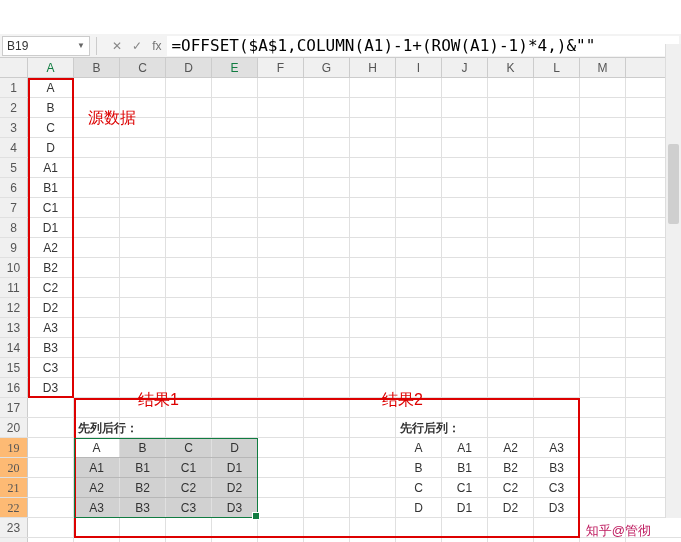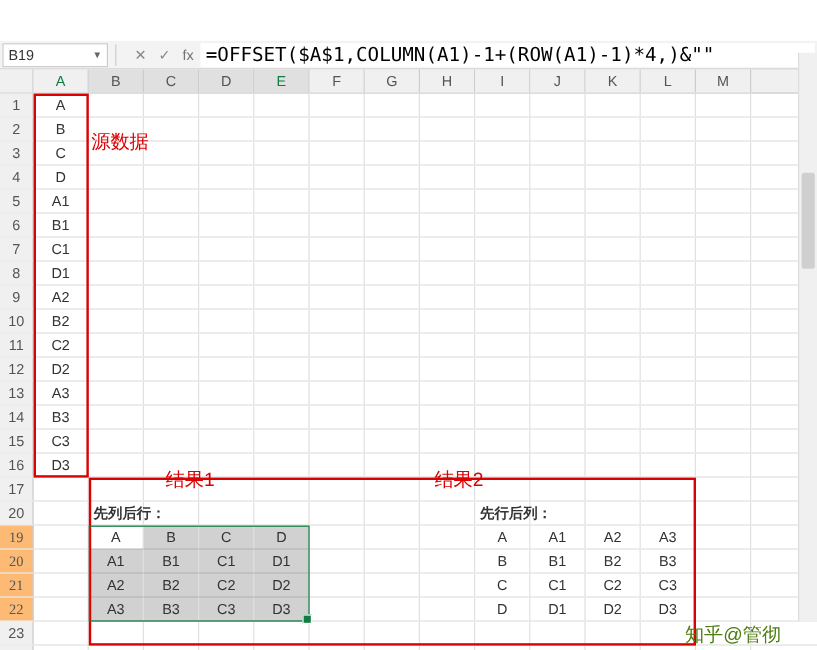--- a/index.html
+++ b/index.html
@@ -155,22 +155,22 @@
     position: absolute;
     left: 2px; right: 2px;
     top: 100px; height: 80px;
     background: #cfcfcf;
     border-radius: 2px;
   }
   .watermark {
     position: absolute;
     right: 30px;
     bottom: 18px;
-    color: #4d7c0f;
-    font-size: 16px;
+    color: #be185d;
+    font-size: 13px;
     font-family: "SimSun", sans-serif;
     pointer-events: none;
     z-index: 60;
   }
   
   .row.r19 .rh, .row.r20 .rh, .row.r21 .rh, .row.r22 .rh { background:#fdba74;font-family:Liberation Serif, serif; }
   .col-headers .ch.active { background:#e0e0e0; }
   .col-headers .cA, .col-headers .cE { color:#107c41; }
 </style>
 </head>
@@ -588,25 +588,25 @@
         <div class="cell cH"></div>
         <div class="cell cI"></div>
         <div class="cell cJ"></div>
         <div class="cell cK"></div>
         <div class="cell cL"></div>
         <div class="cell cM"></div>
       </div>
     </div>
 
   <div class="red-box" style="left:28px; top:20px; width:46px; height:320px;"></div>
-  <div class="red-label" style="left:76px; top:50px;">源数据</div>
+  <div class="red-label" style="left:88px; top:50px;">源数据</div>
 
   <div class="red-box" style="left:74px; top:340px; width:506px; height:140px;"></div>
   <div class="red-label" style="left:110px; top:332px;margin-left:28px;">结果1</div>
-  <div class="red-label" style="left:362px; top:332px;">结果2</div>
+  <div class="red-label" style="left:382px; top:332px;">结果2</div>
 
   <div class="range-shade" style="left:74px; top:380px; width:184px; height:80px;"></div>
 
   <div class="green-box" style="left:74px; top:380px; width:184px; height:80px;"></div>
 
   <div style="position:absolute; left:75px; top:381px; width:44px; height:18px; background:#fff; z-index:32;"></div>
 
   <div class="watermark">知乎@管彻</div>
 </div>
 

